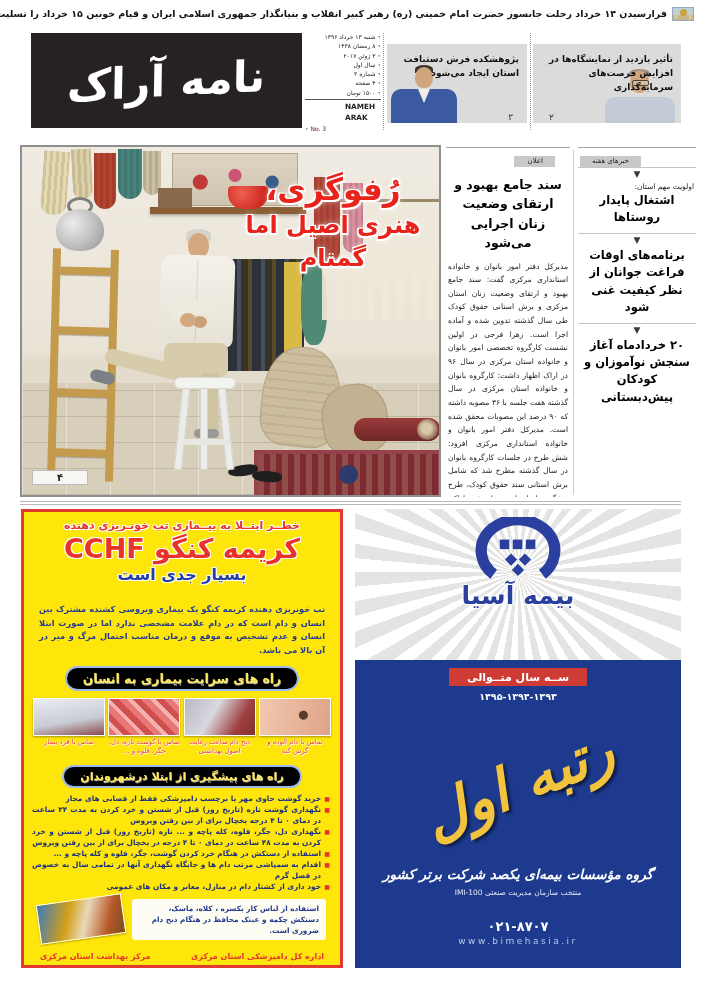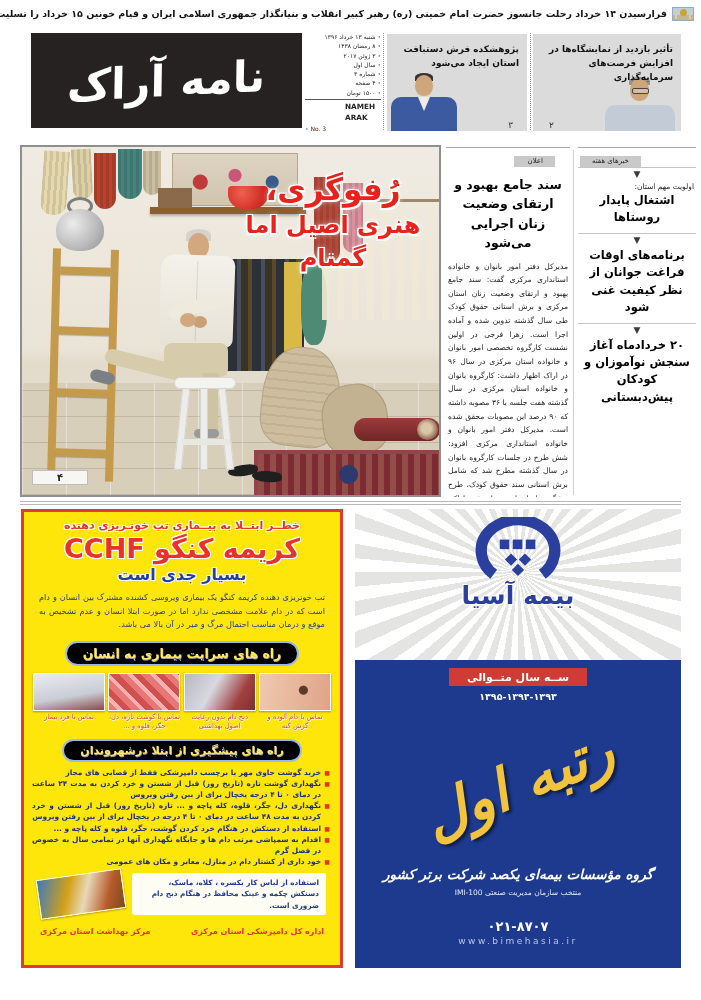--- a/index.html
+++ b/index.html
@@ -21,21 +21,21 @@
   .pub-info { position:absolute; left:305px; top:32px; width:76px; height:100px; overflow:hidden; font-size:6px; color:#222; line-height:1.55; text-align:right; }
   .fa-item::before { content:"• "; color:#8a8a8a; }
   .pub-en { direction:ltr; text-align:left; border-top:1px solid #555; margin-top:2px; padding-top:1px; }
   .en-name { font-weight:bold; font-size:7.3px;padding-left:40px; }
   .en-item { font-size:6px; color:#5a2018; }
   .en-item::before { content:"• "; color:#8a8a8a; }
 
   .vdot { position:absolute; top:33px; height:97px; border-left:1px dotted #999; }
   #vdot1 { left:383px; } #vdot2 { left:530px; }
 
-  .news-box { position:absolute; top:34px; height:97px; background:#dbdbdb; overflow:hidden; }
+  .news-box { position:absolute; top:44px; height:79px; background:#dbdbdb; overflow:hidden; }
   #newsbox-a { left:387px; width:140px; }
   #newsbox-b { left:533px; width:148px; }
   .news-headline { font-size:9px; font-weight:bold; text-align:right; padding:9px 8px 0 4px; line-height:1.55; color:#101010; position:relative; z-index:2; }
   .news-page-num { position:absolute; bottom:1px; font-size:9px; color:#333; z-index:3; }
   #newsbox-a .news-page-num { right:14px; }
   #newsbox-b .news-page-num { left:16px; }
 
   .man { position:absolute; bottom:0; }
   .man .head { position:absolute; border-radius:50% 50% 45% 45%; background:#cfa67c; }
   .man .hair { position:absolute; border-radius:50% 50% 0 0; }
@@ -145,21 +145,21 @@
   .sb-title { font-size:11.5px; font-weight:bold; text-align:center; line-height:1.5; color:#000; margin-top:1px; }
 
   #mid-divider { position:absolute; top:501px; left:20px; right:20px; height:4px; border-top:1px solid #b8b8b8; border-bottom:1px solid #b8b8b8; }
 
   
   #cchf { position:absolute; left:21px; top:509px; width:322px; height:459px; background:#ffe60a; border:3px solid #e23a2e; text-align:center; overflow:hidden; }
   .white-outline { text-shadow:-1px -1px 0 #fff, 1px -1px 0 #fff, -1px 1px 0 #fff, 1px 1px 0 #fff; }
   .cchf-t1 { font-size:11px; font-weight:bold; color:#e8322a; margin-top:7px; }
   .cchf-t2 { font-size:27px; font-weight:bold; color:#e8322a; line-height:1.15; margin-top:1px; }
   .cchf-t3 { font-size:16px; font-weight:bold; color:#2340a0; margin-top:1px; }
-  .cchf-intro { font-size:8.2px; font-weight:normal; color:#233a92; text-align:justify; padding:0 15px; margin-top:7px; line-height:1.65; }
+  .cchf-intro { font-size:8.2px; font-weight:bold; color:#233a92; text-align:justify; padding:0 15px; margin-top:19px; line-height:1.65; }
   .banner-blue { display:inline-block; background:#000000; color:#ffe95c; font-weight:bold; border-radius:14px; padding:3px 16px;
     border:2px solid #9db8ea; text-shadow:0.5px 0.5px 0 rgba(255,255,255,.6); }
   .banner1 { margin-top:9px; font-size:12.5px; }
   .banner2 { margin-top:8px; font-size:11px; }
   .thumb-row { display:flex; justify-content:space-between; padding:0 9px; margin-top:7px; }
   .thumb-cell { width:72px; }
   .thumb-img { width:72px; height:38px; border:1px solid #fff; box-shadow:0 1px 2px rgba(0,0,0,.35); }
   #thumb-tick { background:radial-gradient(circle at 62% 45%, #5a3a28 4px, transparent 5px), linear-gradient(100deg,#f0c9b0,#dfa387); }
   #thumb-slaughter { background:linear-gradient(120deg,#b8b8c0 0%, #d8d8e0 40%, #a04040 75%, #803030 100%); }
   #thumb-meat { background:repeating-linear-gradient(45deg,#e87878 0 6px, #f5b0b0 6px 10px, #d05050 10px 16px); }
@@ -341,21 +341,21 @@
 
     <div class="banner-blue banner1">راه های سرایت بیماری به انسان</div>
 
     <div class="thumb-row">
       <div class="thumb-cell">
         <div class="thumb-img" id="thumb-tick"></div>
         <div class="thumb-cap">تماس با دام آلوده و گزش کنه</div>
       </div>
       <div class="thumb-cell">
         <div class="thumb-img" id="thumb-slaughter"></div>
-        <div class="thumb-cap">ذبح دام بدون رعایت اصول بهداشتی</div>
+        <div class="thumb-cap">ذبح دام ساعت رعایت اصول بهداشتی</div>
       </div>
       <div class="thumb-cell">
         <div class="thumb-img" id="thumb-meat"></div>
         <div class="thumb-cap">تماس با گوشت تازه، دل، جگر، قلوه و ...</div>
       </div>
       <div class="thumb-cell">
         <div class="thumb-img" id="thumb-patient"></div>
         <div class="thumb-cap">تماس با فرد بیمار</div>
       </div>
     </div>

